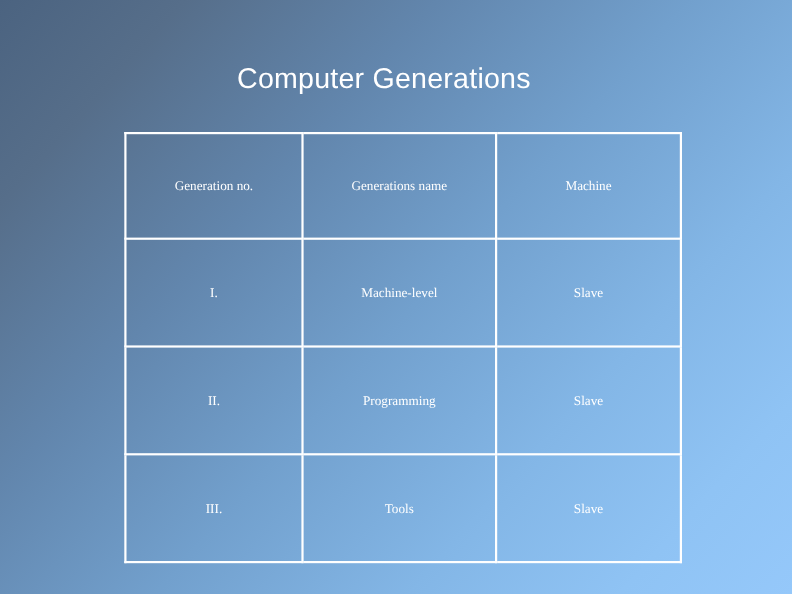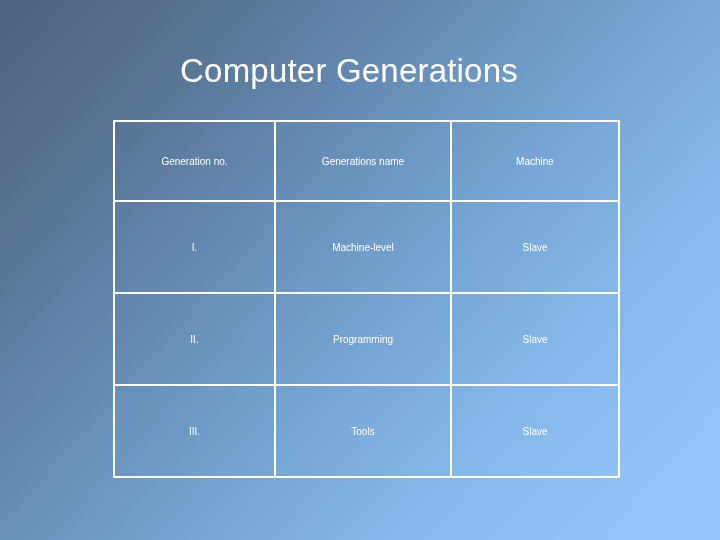--- a/index.html
+++ b/index.html
@@ -30,21 +30,21 @@
   }
 
   
   .slide-title {
     position: absolute;
     left: 0;
     right: 22px;
     top: 50px;
     text-align: center;
     color: #ffffff;
-    font-size: 33px;
+    font-size: 26px;
     line-height: 42px;
     font-weight: normal;
     letter-spacing: 0.2px;
     white-space: nowrap;
   }
 
   
   .gen-table {
     position: absolute;
     left: 113px;
@@ -52,26 +52,27 @@
     width: 505px;
     height: 358px;
     border-collapse: collapse;
     table-layout: fixed;
   }
   .gen-table td,
   .gen-table th {
     border: 2px solid #ffffff;
     color: #ffffff;
     font-weight: normal;
-    font-size: 10px;
+    font-size: 12px;
     line-height: 17px;
     text-align: center;
     vertical-align: middle;
-    padding: 4px 6px;
+    padding: 12px 6px;
     background: transparent;
+    font-family: Liberation Serif, serif;
   }
   .col-no     { width: 161px; }
   .col-name   { width: 176px; }
   .col-status { width: 168px; }
 
   .row-head td { height: 70px; }
   .row-body td { height: 72px; }
 
   .cell-head-no {
     text-align: left;

